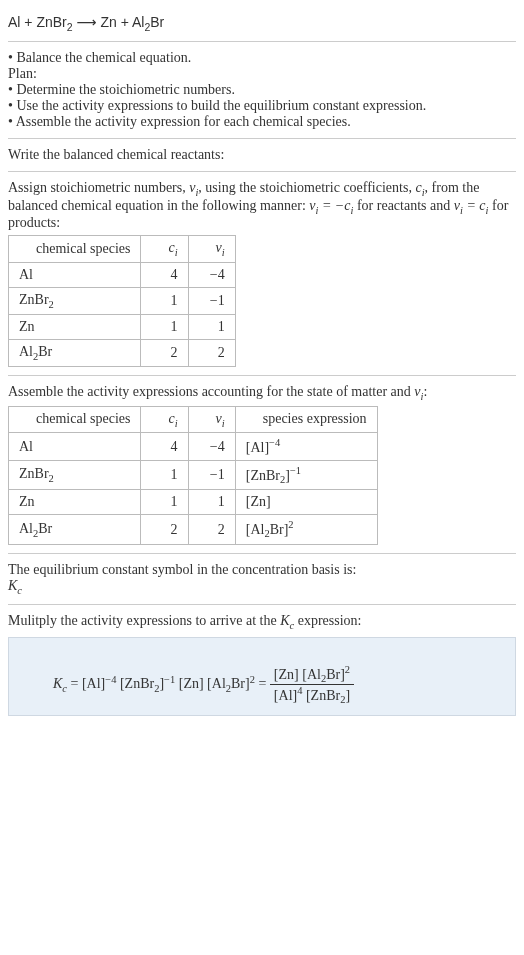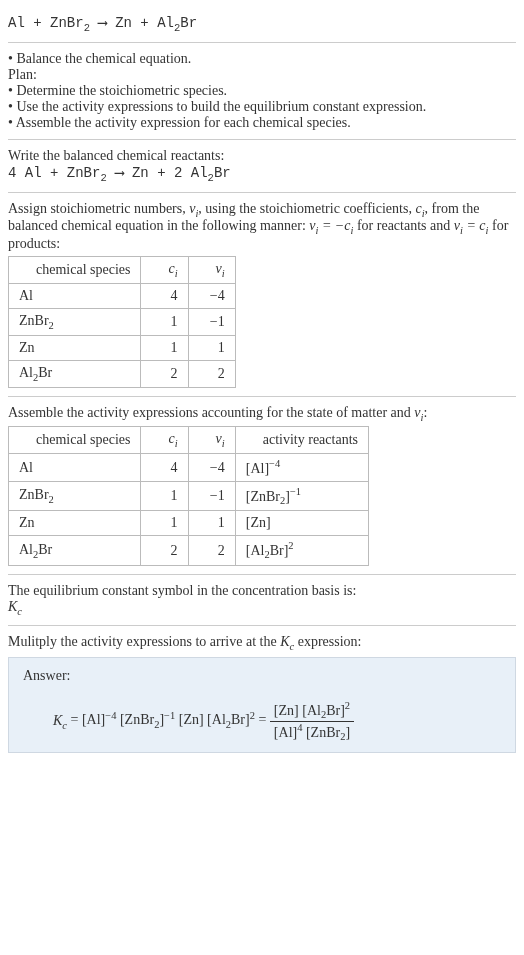--- a/index.html
+++ b/index.html
@@ -13,21 +13,21 @@
   }
   .section {
     padding: 6px 0;
   }
   hr {
     border: none;
     border-top: 1px solid #ccc;
     margin: 2px 0;
   }
   .equation {
-    font-family: Liberation Mono, monospace;
+    font-family: Liberation Sans, sans-serif;
   }
   sub {
     font-size: 0.75em;
     vertical-align: sub;
   }
   sup {
     font-size: 0.75em;
     vertical-align: super;
   }
   table {
@@ -78,31 +78,28 @@
 <div class="section">
   <div class="equation">
     Al + ZnBr<sub>2</sub> ⟶ Zn + Al<sub>2</sub>Br
   </div>
 </div>
 <hr>
 
 <div class="section">
   <div>• <span>Balance the chemical equation.</span></div>
   <div>Plan:</div>
-  <div>• <span>Determine the stoichiometric species.</span></div>
+  <div>• <span>Determine the stoichiometric numbers.</span></div>
   <div>• <span>Use the activity expressions to build the equilibrium constant expression.</span></div>
   <div>• <span>Assemble the activity expression for each chemical species.</span></div>
 </div>
 <hr>
 
 <div class="section">
   <div>Write the balanced chemical reactants:</div>
-  <div class="equation">
-    4 Al + ZnBr<sub>2</sub> ⟶ Zn + 2 Al<sub>2</sub>Br
-  </div>
 </div>
 <hr>
 
 <div class="section">
   <div>
     <span>Assign stoichiometric numbers, </span><span class="italic">ν<sub>i</sub></span><span>, using the stoichiometric coefficients, </span><span class="italic">c<sub>i</sub></span><span>, from the balanced chemical equation in the following manner: </span><span class="italic">ν<sub>i</sub> = −c<sub>i</sub></span><span> for reactants and </span><span class="italic">ν<sub>i</sub> = c<sub>i</sub></span><span> for products:</span>
   </div>
   <table>
     <tbody>
         <tr>
@@ -138,21 +135,21 @@
 <div class="section">
   <div>
     Assemble the activity expressions accounting for the state of matter and <span class="italic">ν<sub>i</sub></span>:
   </div>
   <table>
     <tbody>
         <tr>
       <th>chemical species</th>
       <th><span class="italic">c<sub>i</sub></span></th>
       <th><span class="italic">ν<sub>i</sub></span></th>
-      <th>activity reactants</th>
+      <th>species expression</th>
     </tr>
     <tr>
       <td>Al</td>
       <td class="num">4</td>
       <td class="num">−4</td>
       <td>[Al]<sup>−4</sup></td>
     </tr>
     <tr>
       <td>ZnBr<sub>2</sub></td>
       <td class="num">1</td>
@@ -180,21 +177,20 @@
   <div>The equilibrium constant symbol in the concentration basis is:</div>
   <div class="italic">K<sub>c</sub></div>
 </div>
 <hr>
 
 <div class="section">
   <div>
     Mulitply the activity expressions to arrive at the <span class="italic">K<sub>c</sub></span> expression:
   </div>
   <div class="answer-box">
-    <div>Answer:</div>
     <div style="margin-top:16px; padding-left:30px;">
       <span class="italic">K<sub>c</sub></span> = [Al]<sup>−4</sup> [ZnBr<sub>2</sub>]<sup>−1</sup> [Zn] [Al<sub>2</sub>Br]<sup>2</sup> =
       <span class="frac">
         <span class="top">[Zn] [Al<sub>2</sub>Br]<sup>2</sup></span>
         <span class="bot">[Al]<sup>4</sup> [ZnBr<sub>2</sub>]</span>
       </span>
     </div>
   </div>
 </div>
 

